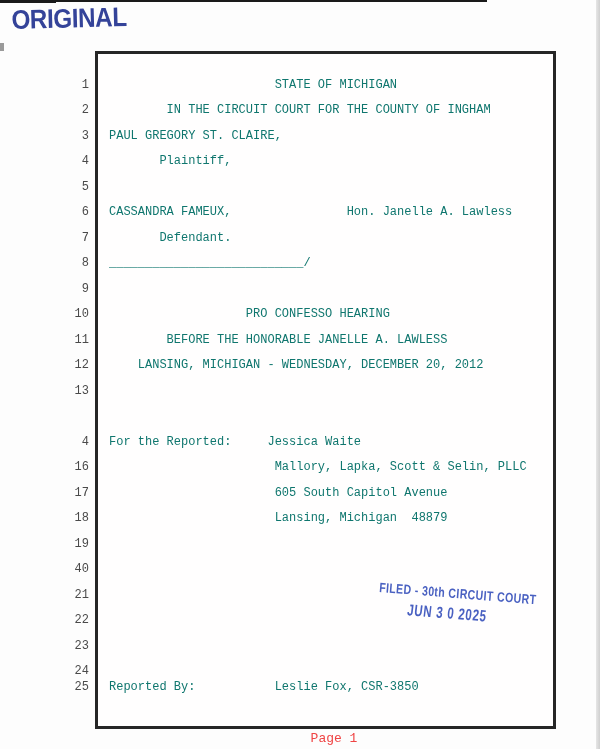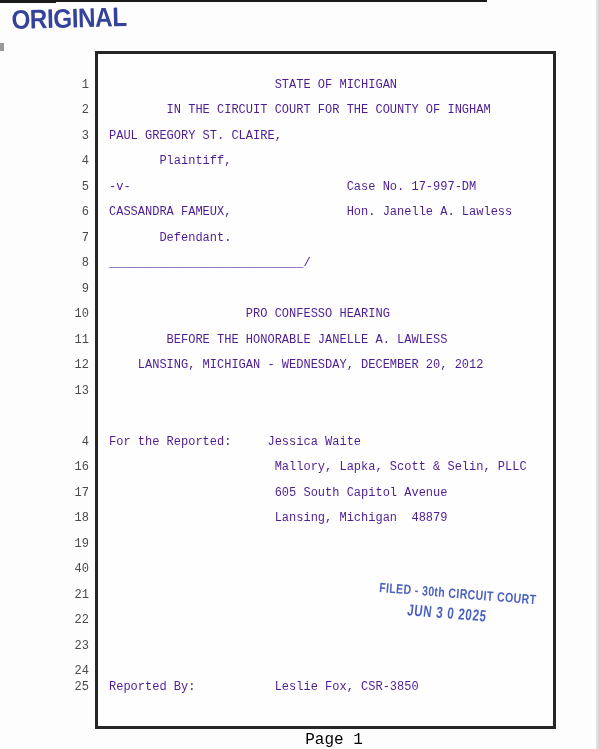--- a/index.html
+++ b/index.html
@@ -25,40 +25,40 @@
     position:absolute;left:95px;top:51px;width:455px;height:672px;
     border:3px solid #262626;background:#fffefe;
   }
   .row{position:absolute;left:0;width:100%;height:18px;}
   .num{
     position:absolute;left:-41px;width:32px;text-align:right;
     font-size:12px;line-height:18px;color:#4a4a4a;
   }
   .txt{
     position:absolute;left:11px;font-size:12px;line-height:18px;
-    color:#4c1d95;white-space:pre;
+    color:#0f766e;white-space:pre;
   }
   
   .stamp-filed{
     position:absolute;left:380px;top:578px;color:#3c55bd;opacity:0.93;
     font-family:"Liberation Sans",sans-serif;font-weight:bold;
     transform:rotate(4.5deg);transform-origin:left top;
   }
   .filed-l1{
     display:inline-block;font-size:13.5px;white-space:pre;
     transform:scaleX(0.78);transform-origin:left top;letter-spacing:0.5px;
   }
   .filed-l2{
     display:block;margin:3px 0 0 30px;font-size:16px;white-space:pre;
     transform:scaleX(0.72) skewX(-3deg);transform-origin:left top;letter-spacing:1px;
   }
   
   .footer{
     position:absolute;left:95px;top:731px;width:478px;text-align:center;
-    font-size:16px;color:#000000;
+    font-size:13px;color:#ef4444;
   }
 </style>
 </head>
 <body>
 
 <div class="screen">
 
   <div class="art-topline"></div>
   <div class="art-topnotch"></div>
   <div class="art-leftmark"></div>
@@ -78,21 +78,20 @@
     <div class="row" style="top:73px">
         <span class="num">3</span>
         <span class="txt">PAUL GREGORY ST. CLAIRE,</span>
       </div>
     <div class="row" style="top:98px">
         <span class="num">4</span>
         <span class="txt">       Plaintiff,</span>
       </div>
     <div class="row" style="top:124px">
         <span class="num">5</span>
-        <span class="txt">-v-                              Case No. 17-997-DM</span>
       </div>
     <div class="row" style="top:149px">
         <span class="num">6</span>
         <span class="txt">CASSANDRA FAMEUX,                Hon. Janelle A. Lawless</span>
       </div>
     <div class="row" style="top:175px">
         <span class="num">7</span>
         <span class="txt">       Defendant.</span>
       </div>
     <div class="row" style="top:200px">

